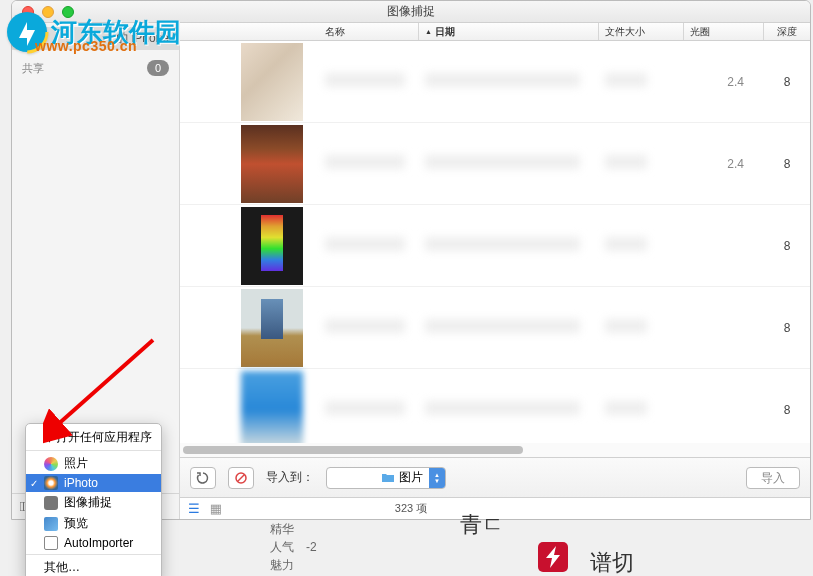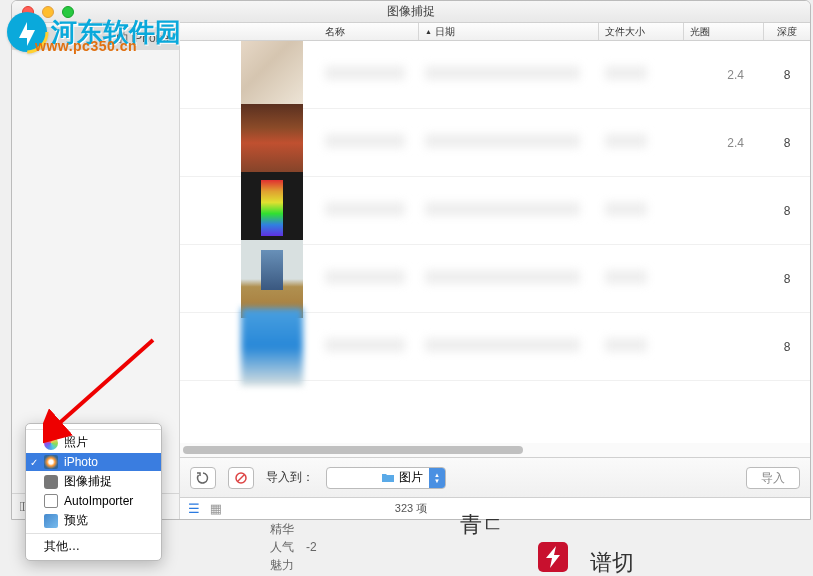--- a/index.html
+++ b/index.html
@@ -31,28 +31,28 @@
     .sb-badge { background: #888; color: #fff; border-radius: 9px; min-width: 22px; height: 16px; font-size: 11px; display: flex; align-items: center; justify-content: center; padding: 0 6px; }
     .sb-filler { flex: 1; }
     .sb-bottom { height: 26px; border-top: 1px solid #d6d6d6; display: flex; }
     .sb-toggle { width: 28px; display: flex; align-items: center; justify-content: center; border-right: 1px solid #d6d6d6; }
     
     .main { flex: 1; display: flex; flex-direction: column; overflow: hidden; }
     .col-header { height: 18px; background: linear-gradient(#fdfdfd, #f0f0f0); border-bottom: 1px solid #d0d0d0; display: flex; font-size: 10px; color: #333; }
     .col { border-right: 1px solid #d6d6d6; padding: 2px 6px; display: flex; align-items: center; gap: 3px; }
     .col.thumb { width: 139px; border-right: none; }
     .col.name { width: 100px; }
-    .col.date { width: 180px; }
+    .col.date { width: 180px; font-weight: bold; }
     .col.size { width: 85px; text-align: center; }
     .col.aperture { width: 80px; }
     .col.depth { flex: 1; text-align: center; justify-content: center; border-right: none; }
     .sort-caret { font-size: 7px; }
     
     .rows { flex: 1; overflow-y: auto; }
-    .row { display: flex; align-items: center; height: 68px; border-bottom: 1px solid #f0f0f0; }
+    .row { display: flex; align-items: center; height: 82px; border-bottom: 1px solid #f0f0f0; }
     .row .thumb-cell { width: 139px; display: flex; justify-content: flex-end; padding-right: 16px; }
     .thumb-img { width: 62px; height: 78px; background: #999; }
     .thumb-1 { background: linear-gradient(135deg, #e8d9c8 0%, #d5c5b0 40%, #f0e8db 100%); }
     .thumb-2 { background: linear-gradient(180deg, #5a3020 0%, #8a4a28 30%, #c05030 50%, #704028 100%); }
     .thumb-3 { background: #1a1a1a; position: relative; }
     .thumb-3::after { content: ""; position: absolute; left: 20px; top: 8px; width: 22px; height: 56px; background: linear-gradient(180deg, #e03030, #e0a030, #e0e030, #30e030, #3080e0, #6030e0); }
     .thumb-4 { background: linear-gradient(180deg, #d8e0e0 0%, #d8e0e0 50%, #b09050 60%, #a57838 100%); position: relative; }
     .thumb-4::after { content: ""; position: absolute; left: 20px; top: 10px; width: 22px; height: 40px; background: linear-gradient(180deg, #6890b8, #3a5880); }
     .thumb-5 { background: linear-gradient(180deg, #4aa0e0 0%, #2888d8 50%, #d8e0e0 100%); filter: blur(3px); }
     .row .cell { font-size: 12px; color: #444; padding: 0 6px; }
@@ -125,20 +125,24 @@
     <div class="sidebar">
       <div class="sb-section">
         <div class="sb-item selected">
           <svg width="14" height="14" viewBox="0 0 14 14">
               <rect x="3" y="1" width="8" height="12" rx="1.5" fill="#666"></rect>
               <rect x="4" y="2.5" width="6" height="8" fill="#ddd"></rect>
             </svg>
           <span>的 iPhone</span>
         </div>
       </div>
+      <div class="sb-header">
+        <span>共享</span>
+        <span class="sb-badge">0</span>
+      </div>
       <div class="sb-filler"></div>
       <div class="sb-bottom">
         <div class="sb-toggle">
           <svg width="11" height="9" viewBox="0 0 11 9">
               <rect x="0" y="0" width="11" height="9" fill="none" stroke="#777" stroke-width="1"></rect>
               <line x1="3.5" y1="0" x2="3.5" y2="9" stroke="#777"></line>
             </svg>
         </div>
         <div style="flex:1"></div>
       </div>
@@ -257,41 +261,44 @@
           <span>☰</span>
           <span style="color:#999">▦</span>
         </div>
         <span class="sb-count">323 项</span>
       </div>
     </div>
   </div>
 </div>
 
 <div class="popup">
+  <div class="popup-item">
+      <span>不打开任何应用程序</span>
+    </div>
   <div class="popup-sep"></div>
   <div class="popup-item">
     <span class="pi-icon" style="background:conic-gradient(#e85,#ec5,#8d5,#5cd,#58e,#85e,#e58,#e85);border-radius:50%"></span>
     <span>照片</span>
   </div>
   <div class="popup-item sel">
     <span class="chk">✓</span>
     <span class="pi-icon" style="background:radial-gradient(#fff 20%,#f93 40%,#369 70%)"></span>
     <span>iPhoto</span>
   </div>
   <div class="popup-item">
     <span class="pi-icon" style="background:#777;border-radius:3px"></span>
     <span>图像捕捉</span>
   </div>
   <div class="popup-item">
+    <span class="pi-icon" style="background:linear-gradient(135deg,#48c,#7be)"></span>
+    <span>预览</span>
+  </div>
+  <div class="popup-item">
     <span class="pi-icon" style="background:#fff;border:1px solid #888"></span>
     <span>AutoImporter</span>
-  </div>
-  <div class="popup-item">
-    <span class="pi-icon" style="background:linear-gradient(135deg,#48c,#7be)"></span>
-    <span>预览</span>
   </div>
   <div class="popup-sep"></div>
   <div class="popup-item">
       <span>其他…</span>
     </div>
 </div>
 
 <svg class="arrow-annot" width="120" height="110">
   <defs>
       <marker id="ah" markerWidth="9" markerHeight="9" refX="2" refY="4.5" orient="auto">

